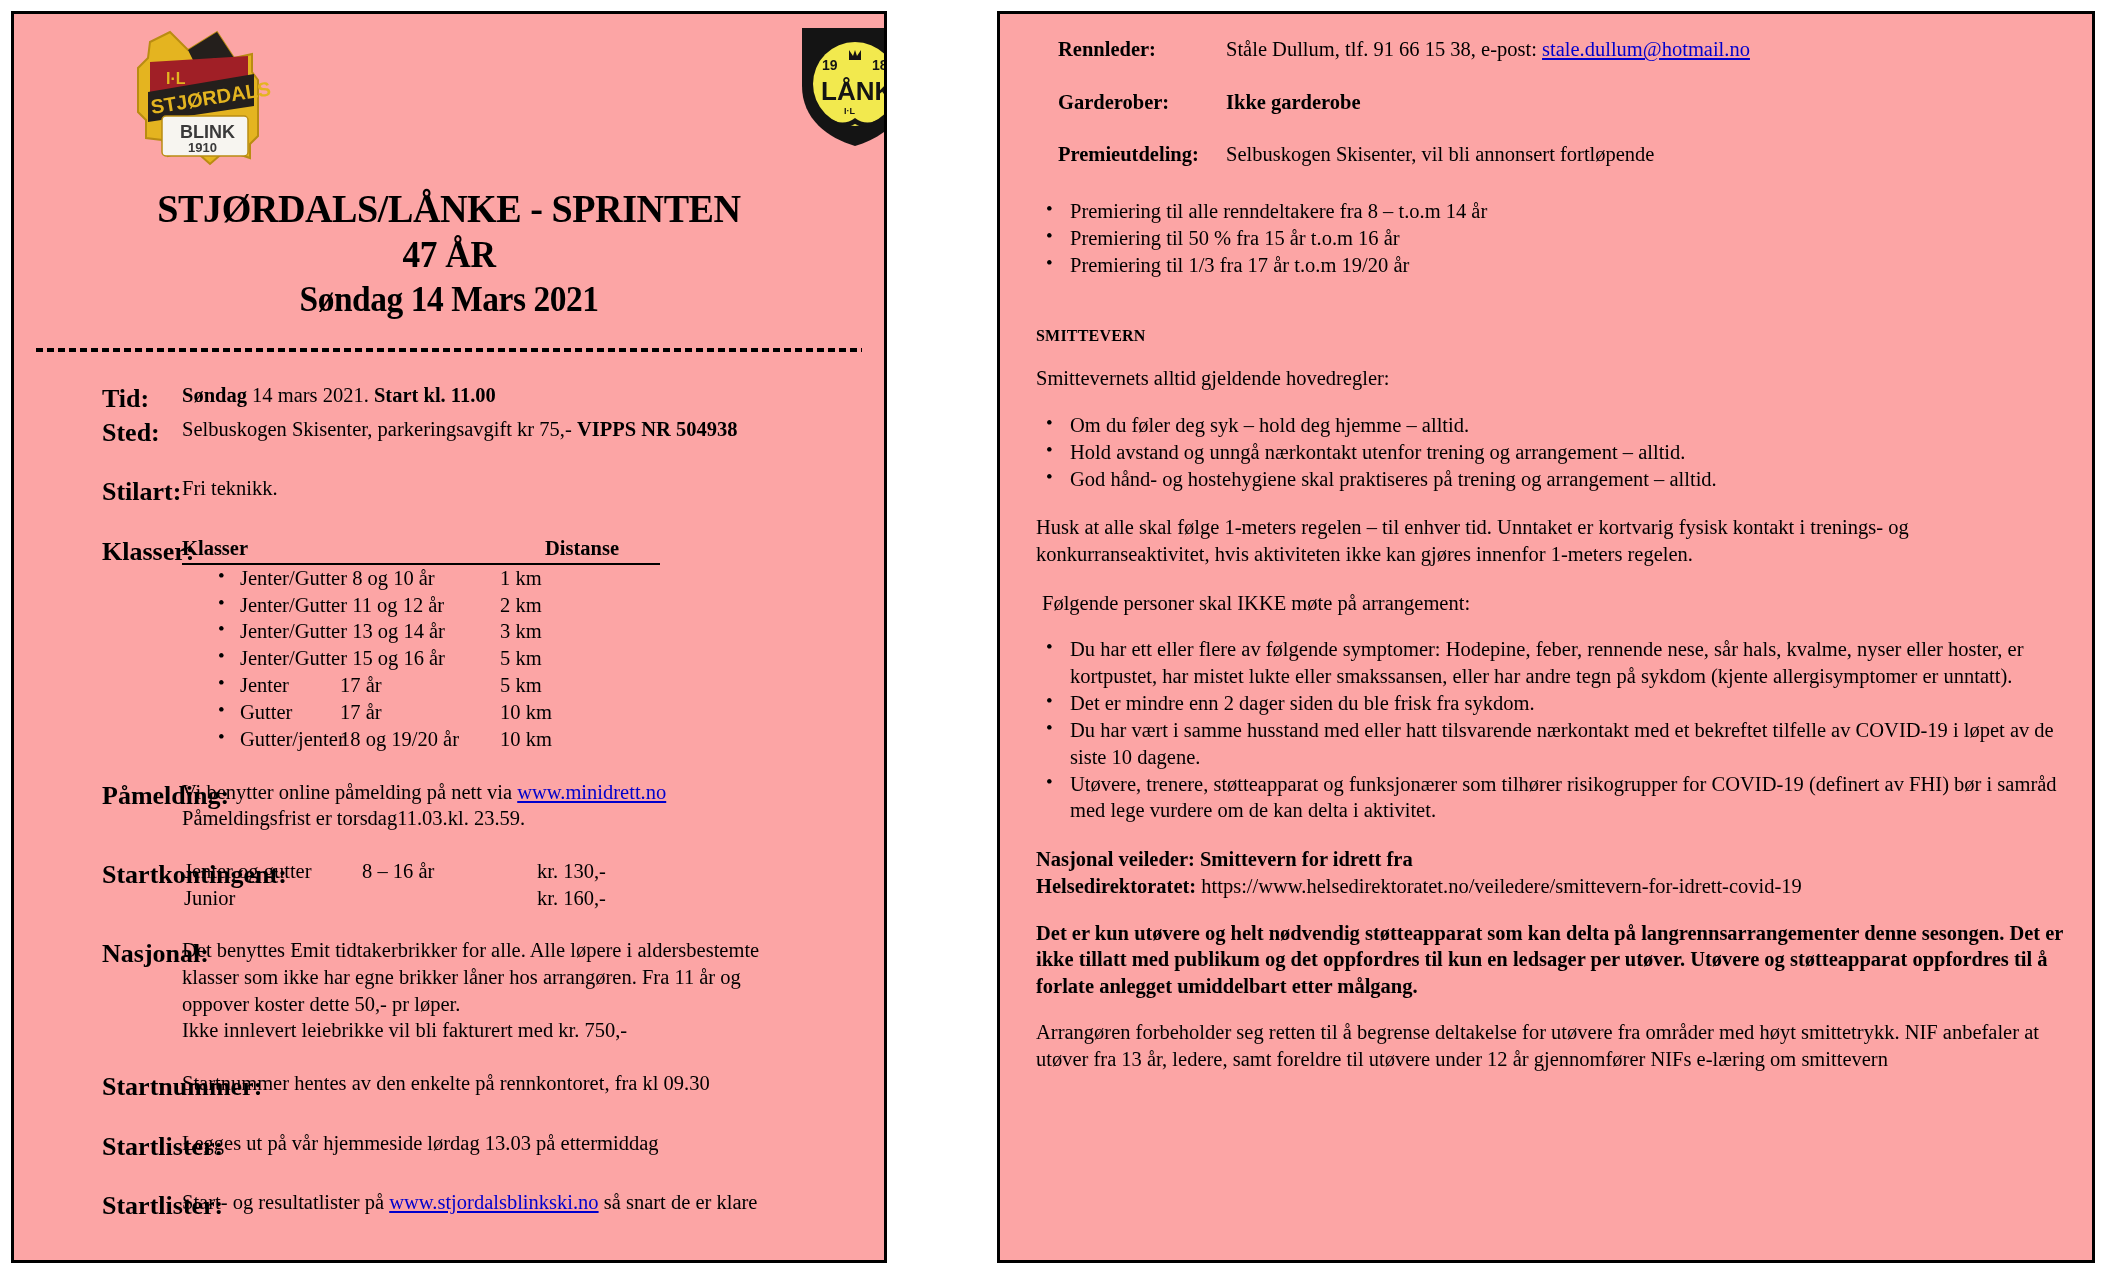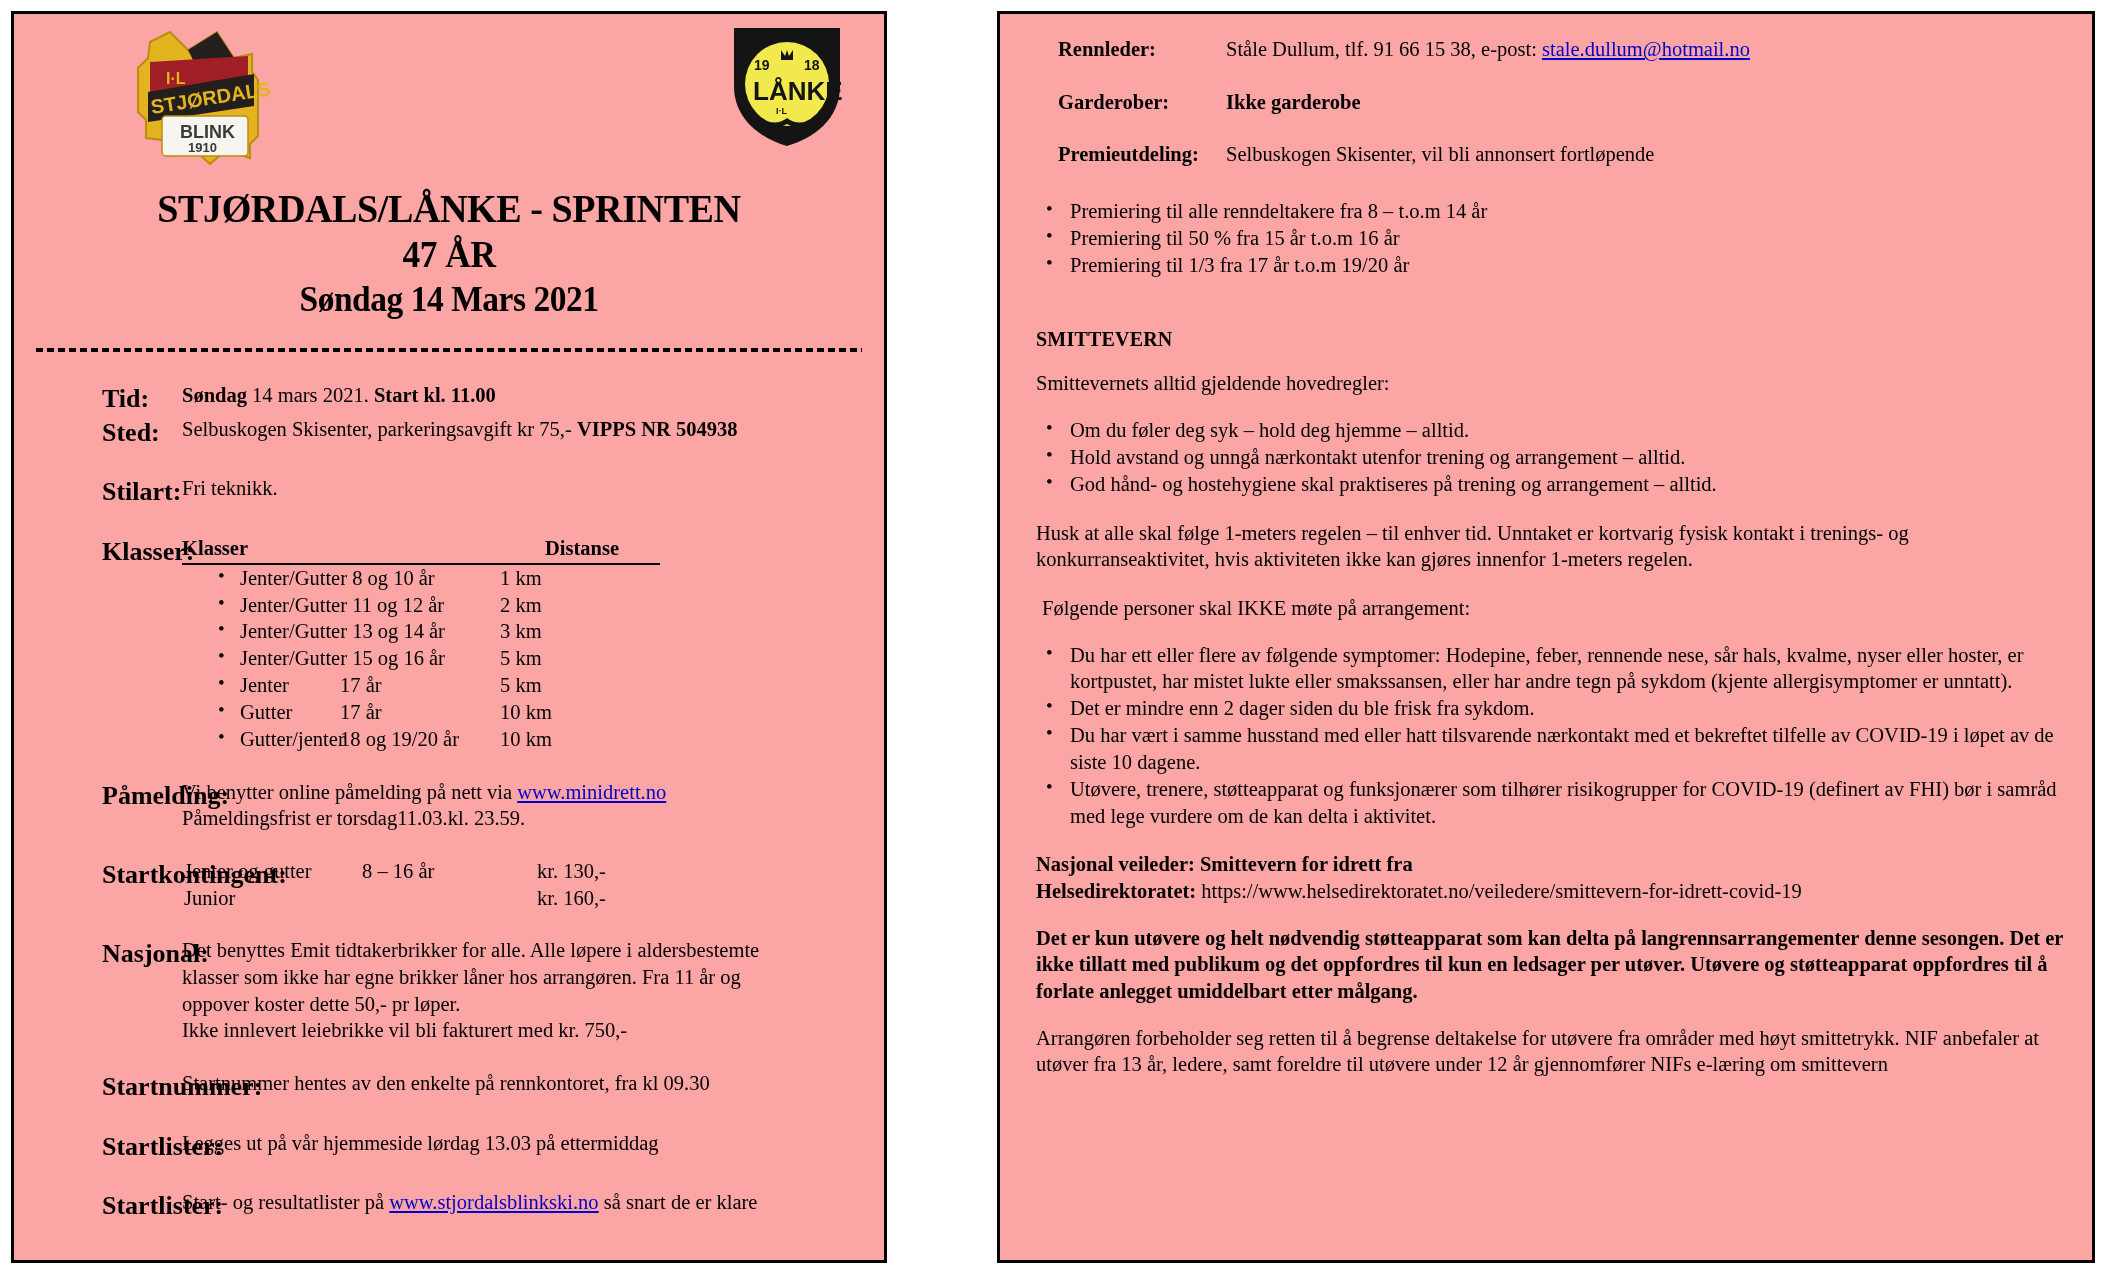--- a/index.html
+++ b/index.html
@@ -22,21 +22,21 @@
   }
   #page-left{ left:11px; top:11px; width:876px; height:1252px; }
   #page-right{ left:997px; top:11px; width:1098px; height:1252px; }
 
   
   .logo-row{position:relative;height:160px;}
   .logo-blink{
     position:absolute;left:108px;top:14px;width:150px;height:140px;
   }
   .logo-lanke{
-    position:absolute;left:714px;top:10px;width:118px;height:125px;
+    position:absolute;left:782px;top:10px;width:118px;height:125px;
   }
 
   
   .title-block{
     text-align:center;
     font-weight:bold;
     letter-spacing:-0.5px;
     margin-top:12px;
   }
   .title-main{
@@ -133,21 +133,21 @@
   }
   ul.bul > li{
     position:relative;padding-left:34px;margin:0;
     line-height:1.31;
   }
   ul.bul > li:before{
     content:"\2022";position:absolute;left:10px;top:-1px;font-size:19px;
   }
   .bul-indent{padding-left:195px;}
   .bul-indent2{padding-left:38px;}
-  .sec-head{font-weight:bold;font-size:20px;letter-spacing:0.2px;}
+  .sec-head{font-weight:bold;font-size:16px;letter-spacing:0.2px;}
   .p{margin:0;}
   .indent-1{padding-left:6px;}
 </style>
 </head>
 <body>
 
 <div class="sheet-wrap">
 
   <div class="page" id="page-left">
 

